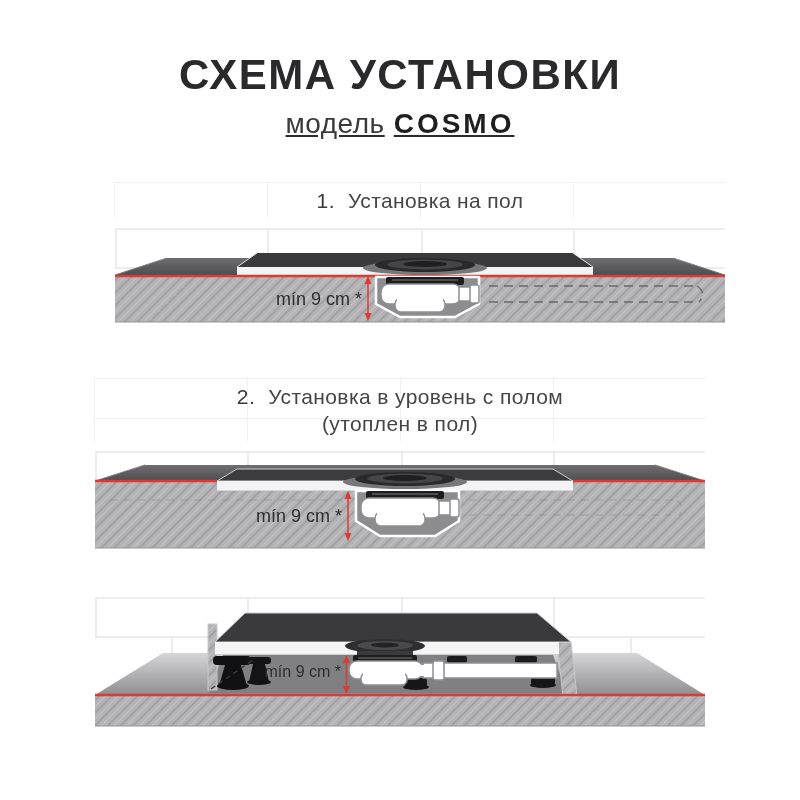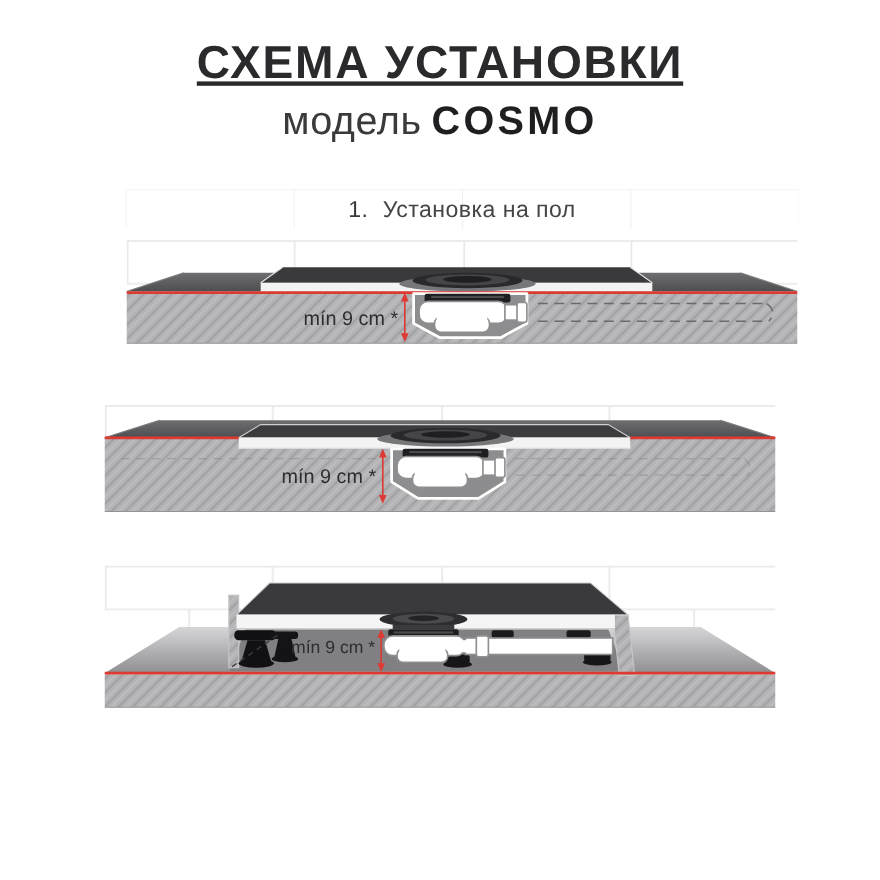--- a/index.html
+++ b/index.html
@@ -1,19 +1,19 @@
 <!DOCTYPE html>
 <html><head>
 <meta charset="utf-8">
 <style>
   html,body{margin:0;padding:0;background:#ffffff;}
   body{width:800px;height:800px;overflow:hidden;font-family:"Liberation Sans",sans-serif;color:#2c2c2e;}
   .page{width:800px;height:800px;text-align:center;}
-  .main-title{font-size:42px;font-weight:800;letter-spacing:1.5px;color:#2a2a2c;margin:36px 0 0 0;line-height:1;text-decoration:underline;}
-  .subtitle{margin-top:14px;font-size:36px;line-height:1;}
+  .main-title{font-size:42px;font-weight:800;letter-spacing:1.5px;color:#2a2a2c;margin:54px 0 0 0;line-height:1;}
+  .subtitle{margin-top:14px;font-size:28px;line-height:1;text-decoration:underline;}
   .model-label{font-weight:300;letter-spacing:.5px;color:#3a3a3c;}
   .model-name{font-weight:800;letter-spacing:3px;color:#1f1f21;margin-left:9px;}
   .section{margin:0;}
   .section-head{width:612px;margin:0 auto;padding:6px 0 4px 0;
     background-image:linear-gradient(to right,#f0f0f0 1px,transparent 1px),
                      linear-gradient(to bottom,#f0f0f0 1px,transparent 1px);
     background-size:153px 40px;}
   .section-title{font-size:21px;color:#454547;letter-spacing:.4px;line-height:1.25;}
   .section-num{margin-right:13px;color:#3a3a3c;}
   .section-sub{font-size:21px;color:#454547;letter-spacing:.4px;line-height:1.25;}
@@ -108,20 +108,26 @@
       <g>
         <line class="red" x1="253" y1="52" x2="253" y2="89" stroke-width="1.5"></line>
         <polygon points="253,48 249.5,56 256.5,56" fill="#dc3a32"></polygon>
         <polygon points="253,93 249.5,85 256.5,85" fill="#dc3a32"></polygon>
       </g>
       <text class="dim-text" x="247" y="77" text-anchor="end" font-size="18">mín 9 cm *</text>
     </svg>
   </div>
 
   <div class="section sec-2">
+    <div class="section-head">
+      <div class="section-title">
+        <span class="section-num">2.</span><span>Установка в уровень с полом</span>
+      </div>
+      <div class="section-sub">(утоплен в пол)</div>
+    </div>
     <svg class="diagram" width="610" height="104" viewBox="0 0 610 104">
       <rect x="0" y="0" width="610" height="30" fill="url(#tiles)"></rect>
       <g>
         <polygon points="0,30 50,14 560,14 610,30" fill="url(#floorTopGrad)"></polygon>
         <path d="M0,30 L50,14 M560,14 L610,30" stroke="#7e7e80" stroke-width="1" fill="none"></path>
         <rect x="0" y="30" width="610" height="67" fill="url(#hatch)"></rect>
         <line x1="0" y1="97" x2="610" y2="97" stroke="#949496" stroke-width="1"></line>
       </g>
       <g>
         <polygon points="142,18 458,18 478,30 122,30" fill="#3c3c3e" stroke="#cfcfd1" stroke-width="1"></polygon>

